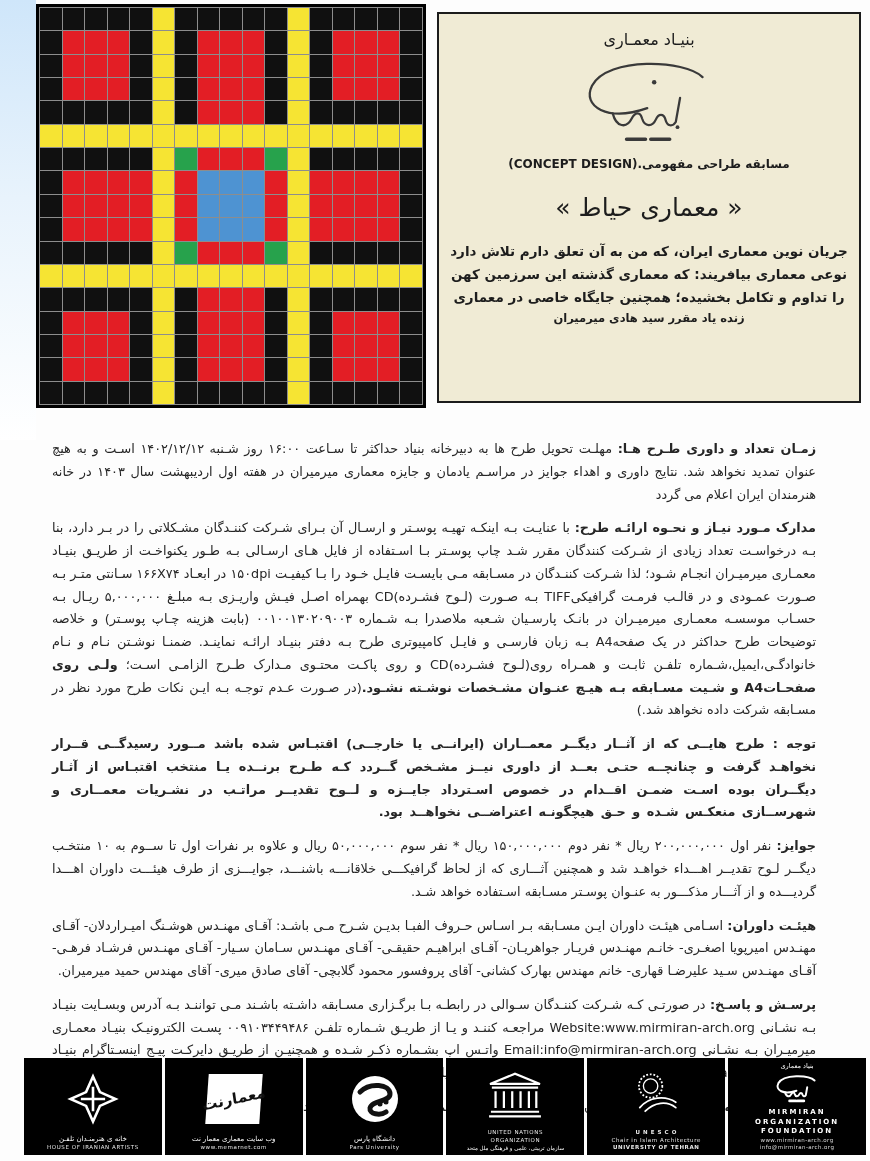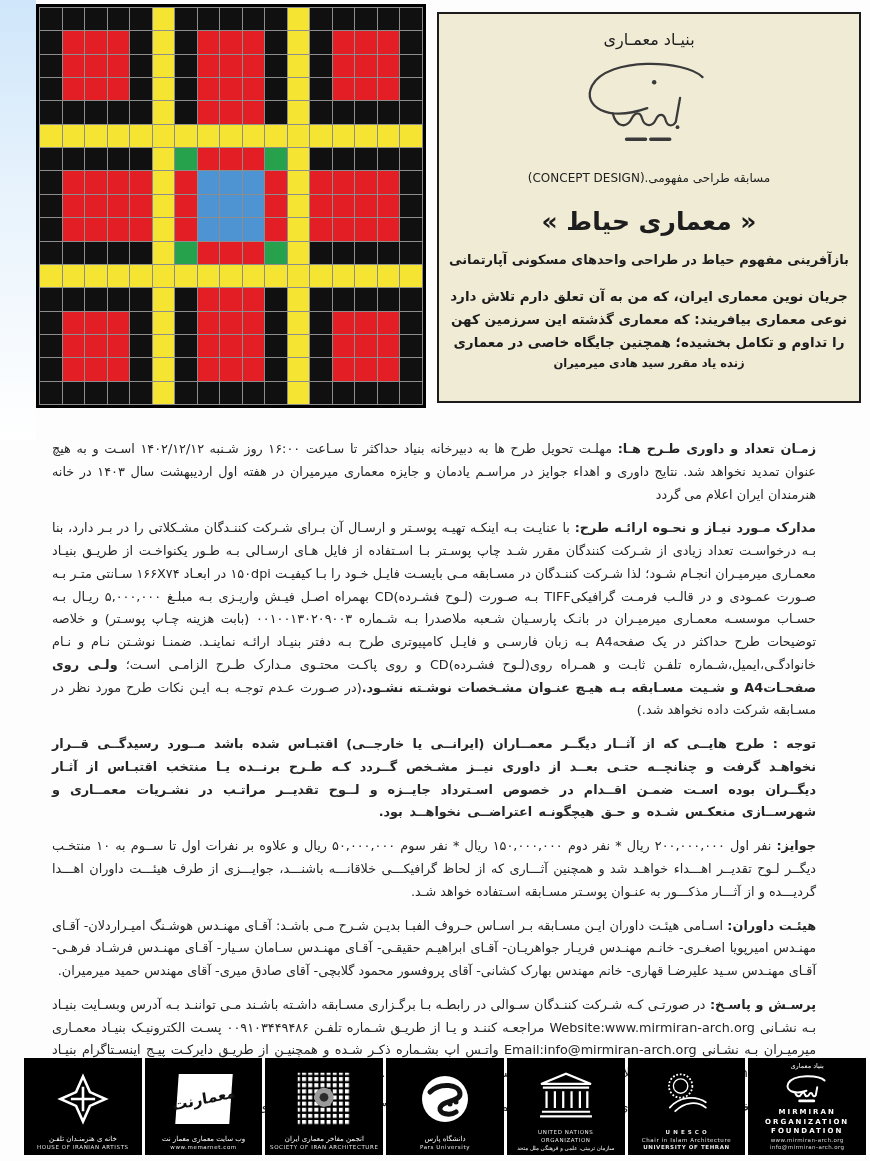--- a/index.html
+++ b/index.html
@@ -17,22 +17,22 @@
     grid-template-columns:repeat(17,1fr);grid-template-rows:repeat(17,1fr);
     gap:1px;background:#8d8d8d;padding:1px;box-sizing:border-box;}
 
   
   .panel{position:absolute;left:437px;top:12px;width:424px;height:391px;
     background:#f0ebd5;border:2px solid #1c1c1c;box-sizing:border-box;
     direction:rtl;text-align:center;color:#1d1d1d;}
   .panel .foundation{margin-top:16px;font-size:16px;letter-spacing:1px;}
   .panel .sig{margin:2px auto 0;display:block;}
   .panel .edition{font-size:15px;font-weight:bold;margin-top:6px;}
-  .panel .concept{font-size:12px;font-weight:normal;margin-top:16px;}
-  .panel .theme{font-size:25px;font-weight:bold;margin-top:22px;}
+  .panel .concept{font-size:12px;font-weight:bold;margin-top:2px;}
+  .panel .theme{font-size:25px;font-weight:normal;margin-top:22px;}
   .panel .theme-sub{font-size:13px;font-weight:bold;margin-top:16px;}
   .panel .quote{font-size:13.5px;font-weight:bold;line-height:1.7;margin-top:18px;}
   .panel .attribution{font-size:11.5px;font-weight:bold;margin-top:2px;}
 
   
   .body-text{position:absolute;top:438px;right:54px;left:52px;direction:rtl;
     text-align:justify;color:#262626;font-size:12.8px;line-height:1.78;}
   .body-text p{margin:0 0 11px 0;}
   .lead{font-weight:bold;}
   .bold-inline{font-weight:bold;}
@@ -363,21 +363,20 @@
       <g fill="none" stroke="#3a3a3a" stroke-width="2.6" stroke-linecap="round">
         <path d="M172 30 C 152 10, 62 6, 44 40 C 32 64, 62 82, 108 66"></path>
         <path d="M68 72 c 4 16, 16 18, 22 6 c 4 -8, 10 -8, 12 0 c 3 10, 12 10, 16 1 c 3 -7, 9 -7, 11 0 c 2 8, 8 9, 12 3 l 5 -28"></path>
         <path d="M84 102 h 22 M 112 102 h 22" stroke-width="4"></path>
       </g>
       <circle cx="116" cy="36" r="2.6" fill="#3a3a3a"></circle>
       <circle cx="143" cy="88" r="2.2" fill="#3a3a3a"></circle>
     </svg>
     <div class="concept">مسابقه طراحی مفهومی.(CONCEPT DESIGN)</div>
     <div class="theme">« معماری حیاط »</div>
-    <div class="theme-sub">بازآفرینی مفهوم حیاط در طراحی واحدهای مسکونی آپارتمانی</div>
     <div class="quote">
       <div>جریان نوین معماری ایران، که من به آن تعلق دارم تلاش دارد</div>
       <div>نوعی معماری بیافریند: که معماری گذشته این سرزمین کهن</div>
       <div>را تداوم و تکامل بخشیده؛ همچنین جایگاه خاصی در معماری</div>
     </div>
     <div class="attribution">زنده یاد مقرر سید هادی میرمیران</div>
   </div>
 
   <div class="body-text">
     <p><span class="lead">زمـان تعداد و داوری طـرح هـا:</span><span> مهلـت تحویل طرح ها به دبیرخانه بنیاد حداکثر تا سـاعت ۱۶:۰۰ روز شـنبه ۱۴۰۲/۱۲/۱۲ اسـت و به هیچ عنوان تمدید نخواهد شد. نتایج داوری و اهداء جوایز در مراسـم یادمان و جایزه معماری میرمیران در هفته اول اردیبهشت  سال ۱۴۰۳ در خانه هنرمندان ایران اعلام می گردد</span></p>
@@ -407,36 +406,20 @@
     <div class="tile">
       <div class="tile-art">
         <div class="memar-square">
             <span>معمارنت</span>
           </div>
       </div>
       <div class="cap-fa">وب سایت معماری معمار نت</div>
       <div class="cap-en">www.memarnet.com</div>
     </div>
 
-    <div class="tile">
-      <div class="tile-art">
-        <svg width="56" height="56" viewBox="0 0 64 64">
-          <defs>
-            <pattern id="sq" width="7" height="7" patternUnits="userSpaceOnUse">
-              <rect x="0" y="0" width="4.5" height="4.5" fill="#fff"></rect>
-            </pattern>
-          </defs>
-          <rect x="2" y="2" width="60" height="60" fill="url(#sq)"></rect>
-          <circle cx="32" cy="30" r="11" fill="#9a9a9a"></circle>
-          <circle cx="32" cy="30" r="5" fill="#2b2b2b"></circle>
-        </svg>
-      </div>
-      <div class="cap-fa">انجمن مفاخر معماری ایران</div>
-      <div class="cap-en">SOCIETY OF IRAN ARCHITECTURE</div>
-    </div>
 
     <div class="tile">
       <div class="tile-art">
         <svg width="50" height="50" viewBox="0 0 50 50">
           <circle cx="25" cy="25" r="23" fill="#fff"></circle>
           <path d="M10 18 C 20 8, 40 10, 40 20 C 40 28, 22 26, 20 34 C 19 40, 30 42, 36 38" fill="none" stroke="#111" stroke-width="5" stroke-linecap="round"></path>
           <circle cx="30" cy="30" r="2.5" fill="#111"></circle>
           <circle cx="36" cy="28" r="2.5" fill="#111"></circle>
         </svg>
       </div>

